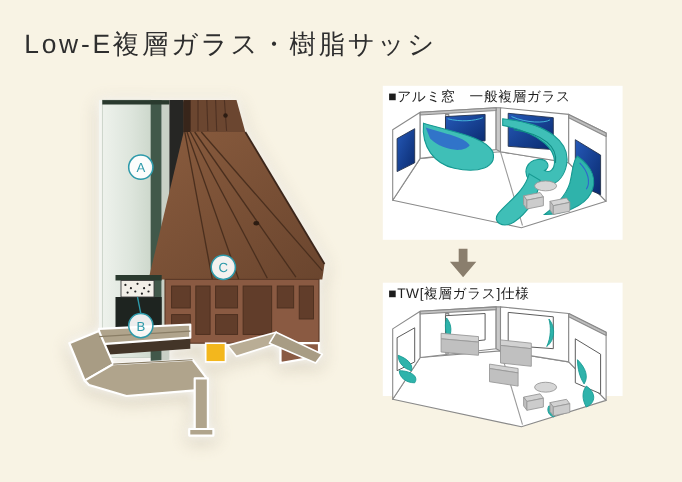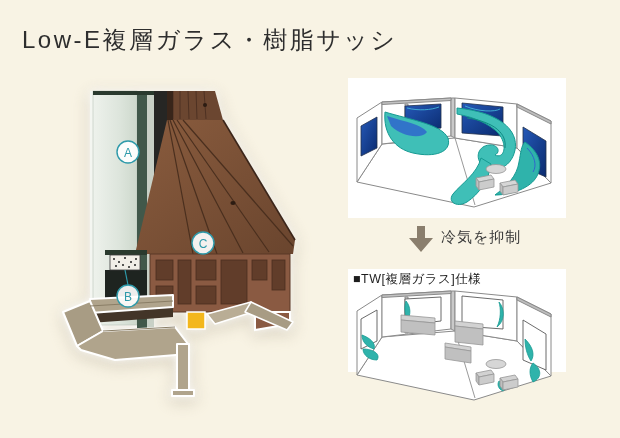--- a/index.html
+++ b/index.html
@@ -14,21 +14,21 @@
     white-space:nowrap;
   }
   .cross-svg{
     position:absolute;left:55px;top:78px;
     filter:drop-shadow(0 0 5px rgba(255,255,255,.95)) drop-shadow(0 4px 7px rgba(176,165,140,.45));
   }
   .panel{
     position:absolute;left:348px;width:218px;background:#ffffff;
   }
   .panel-before{top:78px;height:140px;}
-  .panel-after{top:269px;height:103px;}
+  .panel-after{top:257px;height:103px;}
   .panel-label{
     position:absolute;left:5px;top:2px;
     font-size:12.5px;font-weight:500;letter-spacing:0.5px;color:#1d1d1d;
     white-space:nowrap;
   }
   .room-svg{position:absolute;left:1px;top:18px;}
   .arrow-wrap{position:absolute;left:408px;top:225px;width:160px;height:30px;}
   .arrow-svg{position:absolute;left:0;top:1px;}
   .arrow-caption{
     position:absolute;left:33px;top:3px;
@@ -147,20 +147,21 @@
     <circle cx="73" cy="218" r="11" fill="#ffffff" fill-opacity="0.92" stroke-width="1.4" stroke="#2e9aaa"></circle>
     <text class="marker" x="73" y="222.5" text-anchor="middle" fill="#2e9aaa">B</text>
   </g>
   <g>
     <circle cx="148" cy="165" r="11" fill="#ffffff" fill-opacity="0.92" stroke-width="1.4" stroke="#2e9aaa"></circle>
     <text class="marker" x="148" y="169.5" text-anchor="middle" fill="#2e9aaa">C</text>
   </g>
 </svg>
 
 <div class="panel panel-before">
+  <div class="panel-label">■アルミ窓　一般複層ガラス</div>
   <svg class="room-svg" width="216" height="120" viewBox="0 0 216 120">
     <defs>
       <linearGradient id="winG" x1="0" y1="0" x2="1" y2="1">
         <stop offset="0" stop-color="#2559b8"></stop>
           <stop offset="1" stop-color="#0a2a6e"></stop>
       </linearGradient>
     </defs>
     <g stroke="#8a8a8a" fill="#ffffff" stroke-width="1" stroke-linejoin="round">
       <polygon points="8,86 125,111 202,87 168,52 106,42 33,48"></polygon>
       <polygon points="8,22 33,6 33,48 8,86"></polygon>
@@ -199,21 +200,20 @@
       <polygon points="151,87 154,91 154,99 151,95" fill="#bfbfbf"></polygon>
       <polygon points="154,91 169,88 169,96 154,99" fill="#cccccc"></polygon>
     </g>
   </svg>
 </div>
 
 <div class="arrow-wrap">
   <svg class="arrow-svg" width="26" height="26" viewBox="0 0 26 26">
     <path d="M9,0 L17,0 L17,12 L25,12 L13,26 L1,12 L9,12 Z" fill="#8a7e6d"></path>
   </svg>
-  <div class="arrow-caption">冷気を抑制</div>
 </div>
 
 <div class="panel panel-after">
   <div class="panel-label">■TW[複層ガラス]仕様</div>
   <svg class="room-svg" width="216" height="124" viewBox="0 0 216 124">
     <g stroke="#8a8a8a" fill="#ffffff" stroke-width="1" stroke-linejoin="round">
       <polygon points="8,88 125,113 202,89 168,54 106,44 33,50"></polygon>
       <polygon points="8,24 33,8 33,50 8,88"></polygon>
       <polygon points="33,8 102,4 102,42 33,50"></polygon>
       <polygon points="102,4 106,4 106,44 102,42" fill="#c9c9c9"></polygon>

